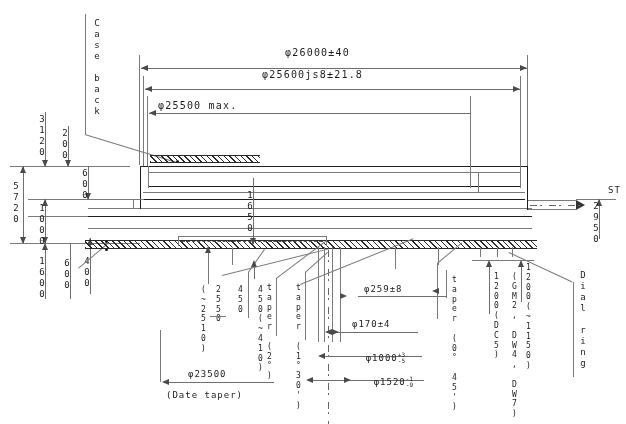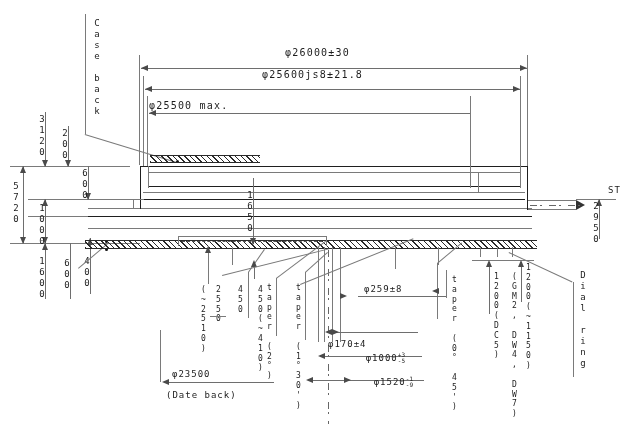--- a/index.html
+++ b/index.html
@@ -57,30 +57,30 @@
   <div class="ln vln thin" style="left:139px;top:55px;height:110px;"></div>
   <div class="ln vln thin" style="left:143px;top:76px;height:90px;"></div>
   <div class="ln vln thin" style="left:147px;top:96px;height:70px;"></div>
   <div class="ln vln thin" style="left:527px;top:55px;height:130px;"></div>
   <div class="ln vln thin" style="left:520px;top:76px;height:100px;"></div>
   <div class="ln vln thin" style="left:470px;top:96px;height:70px;"></div>
 
   <div class="ln hln dim" style="left:141px;top:68px;width:386px;"></div>
   <div class="ar ar-l" style="left:141px;top:65px;"></div>
   <div class="ar ar-r" style="left:520px;top:65px;"></div>
-  <div class="t" style="left:285px;top:48px;">φ26000±30</div>
+  <div class="t" style="left:285px;top:48px;">φ26000±40</div>
 
   <div class="ln hln dim" style="left:145px;top:89px;width:375px;"></div>
   <div class="ar ar-l" style="left:145px;top:86px;"></div>
   <div class="ar ar-r" style="left:513px;top:86px;"></div>
   <div class="t" style="left:262px;top:70px;">φ25600js8±21.8</div>
 
   <div class="ln hln dim" style="left:149px;top:113px;width:321px;"></div>
   <div class="ar ar-l" style="left:149px;top:110px;"></div>
-  <div class="t" style="left:149px;top:101px;">φ25500 max.</div>
+  <div class="t" style="left:158px;top:101px;">φ25500 max.</div>
 
   <div class="ln hln thin" style="left:10px;top:166px;width:120px;"></div>
   <div class="ln hln thin" style="left:28px;top:199px;width:102px;"></div>
   <div class="ln hln thin" style="left:28px;top:216px;width:110px;"></div>
   <div class="ln hln thin" style="left:10px;top:243px;width:130px;"></div>
 
   <div class="ln vln dim" style="left:23px;top:166px;height:77px;"></div>
   <div class="ar ar-u" style="left:20px;top:166px;"></div>
   <div class="ar ar-d" style="left:20px;top:237px;"></div>
   <div class="vt s" style="left:11px;top:181px;">5720</div>
@@ -218,34 +218,34 @@
   <div class="vt s" style="left:578px;top:270px;">Dial ring</div>
 
   <div class="ln hln dim" style="left:358px;top:296px;width:88px;"></div>
   <div class="ar ar-r" style="left:340px;top:293px;"></div>
   <div class="t s" style="left:364px;top:285px;">φ259±8</div>
   <div class="ln vln thin" style="left:446px;top:270px;height:28px;"></div>
 
   <div class="ln hln dim" style="left:330px;top:332px;width:88px;"></div>
   <div class="ar ar-l" style="left:325px;top:329px;"></div>
   <div class="ar ar-r" style="left:332px;top:329px;"></div>
-  <div class="t s" style="left:328px;top:320px;margin-top:20px;">φ170±4</div>
+  <div class="t s" style="left:352px;top:320px;">φ170±4</div>
 
   <div class="ln hln dim" style="left:322px;top:356px;width:100px;"></div>
   <div class="ar ar-l" style="left:318px;top:353px;"></div>
   <div class="t s" style="left:340px;top:343px;">
     <span>φ1000</span><span class="supbox"><span>+3</span><br><span>-5</span></span>
   </div>
 
   <div class="ln hln dim" style="left:312px;top:380px;width:112px;"></div>
   <div class="ar ar-l" style="left:306px;top:377px;"></div>
   <div class="ar ar-r" style="left:344px;top:377px;"></div>
   <div class="t s" style="left:348px;top:367px;">
     <span>φ1520</span><span class="supbox"><span>-1</span><br><span>-9</span></span>
   </div>
 
   <div class="ln vln thin" style="left:160px;top:330px;height:52px;"></div>
   <div class="ln hln dim" style="left:166px;top:382px;width:108px;"></div>
   <div class="ar ar-l" style="left:162px;top:379px;"></div>
-  <div class="t s" style="left:172px;top:370px;">φ23500</div>
-  <div class="t s" style="left:166px;top:391px;">(Date back)</div>
+  <div class="t s" style="left:188px;top:370px;">φ23500</div>
+  <div class="t s" style="left:166px;top:391px;">(Date taper)</div>
 
 </div>
 
 </body></html>

